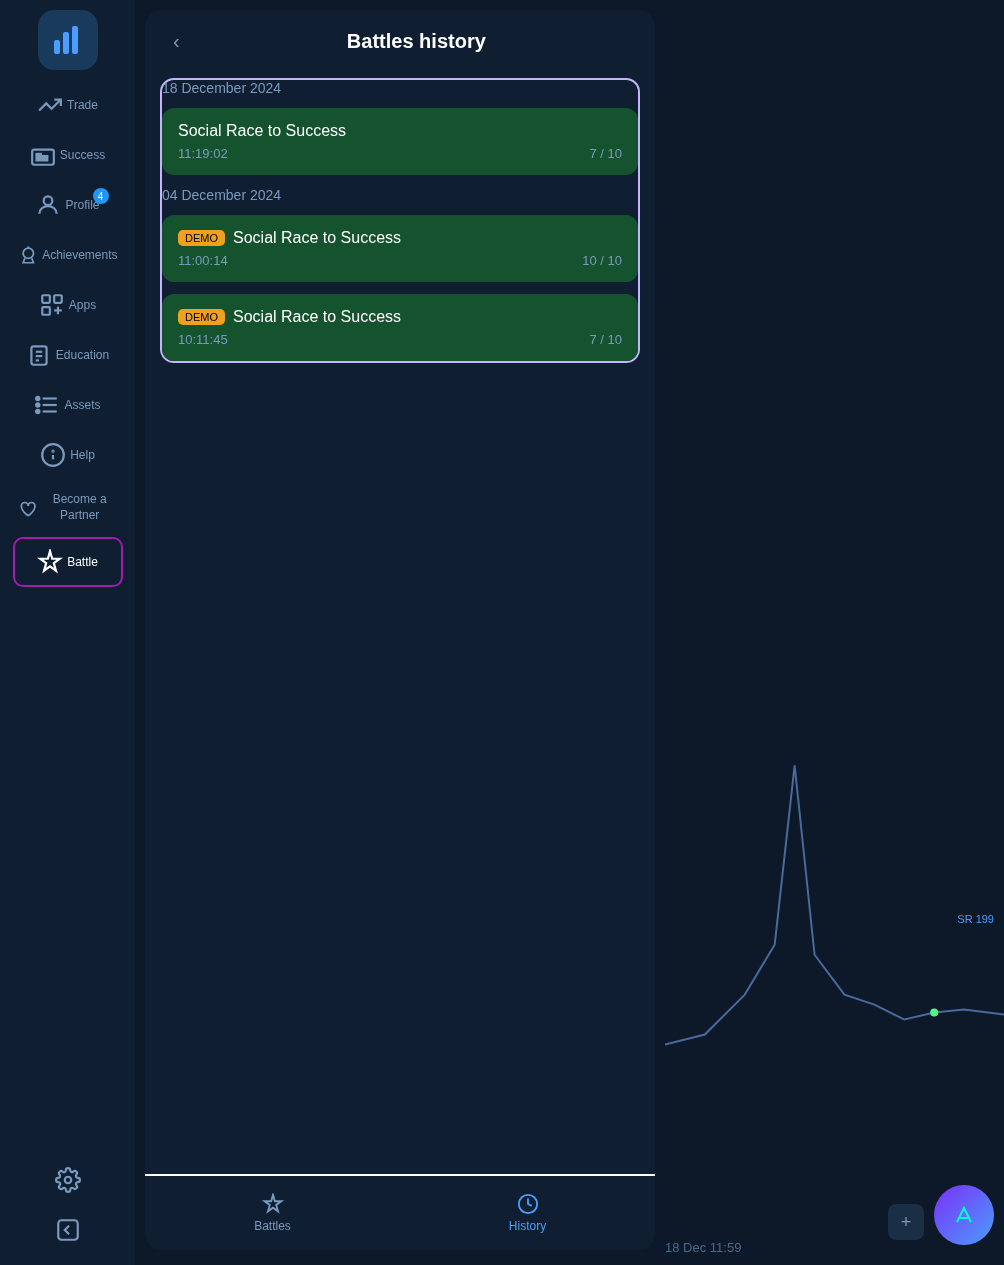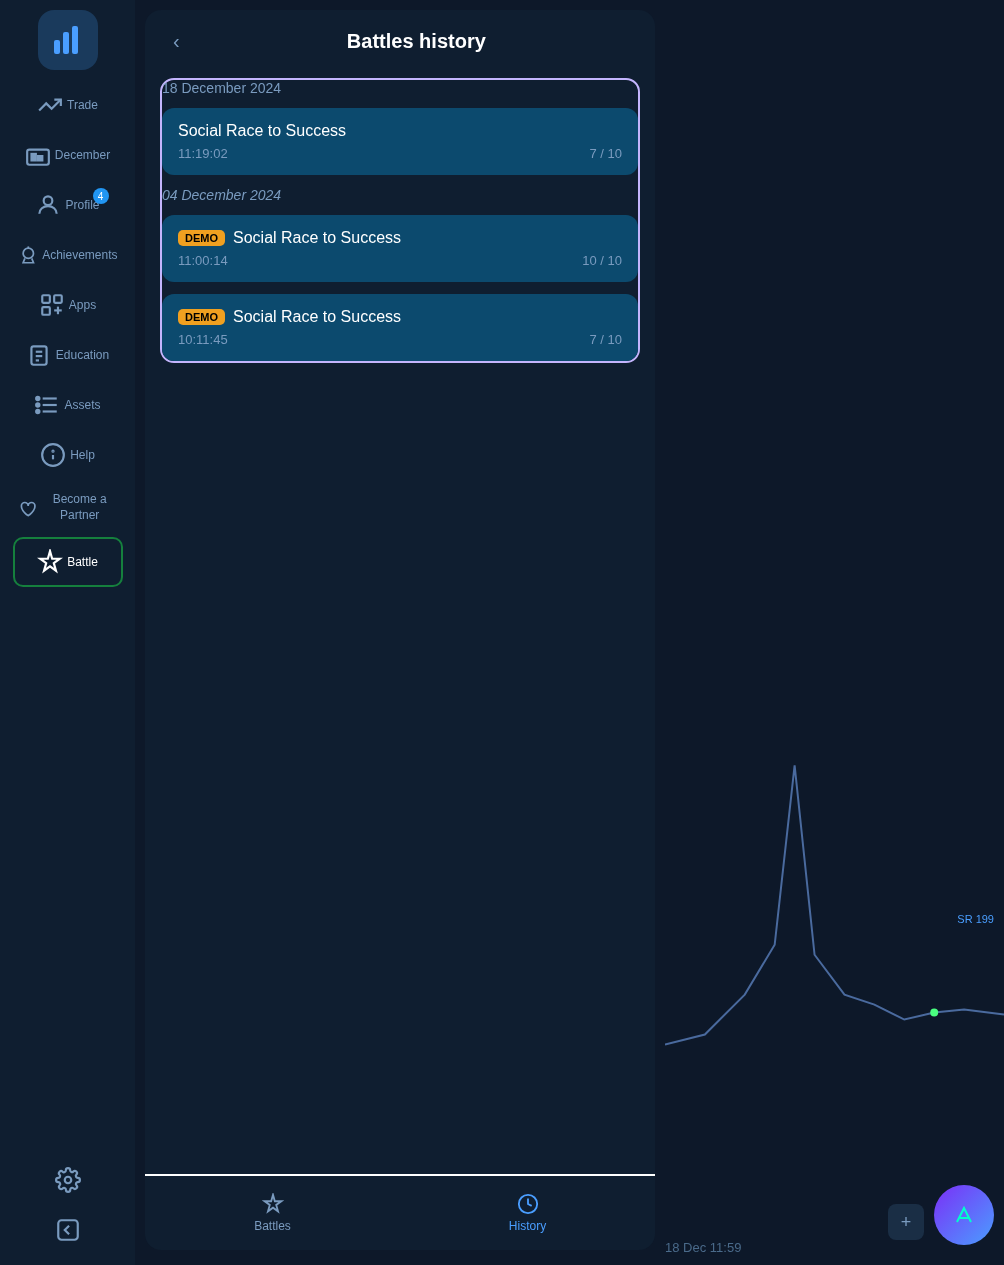--- a/index.html
+++ b/index.html
@@ -47,21 +47,21 @@
       border-radius: 10px;
       cursor: pointer;
       color: #7a9bbf;
       font-size: 12px;
       gap: 4px;
       position: relative;
       margin: 2px 0;
     }
 
     .sidebar-item.active {
-      border: 2px solid #15803d;
+      border: 2px solid #a21caf;
       color: #ffffff;
     }
 
     .sidebar-item svg {
       width: 26px;
       height: 26px;
     }
 
     .badge {
       position: absolute;
@@ -138,40 +138,40 @@
       margin-bottom: 15px;
     }
 
     .date-label {
       color: #7a9bbf;
       font-size: 14px;
       margin-bottom: 12px;
     }
 
     .battle-card {
-      background: #0c4a6e;
+      background: #14532d;
       border-radius: 12px;
       padding: 14px 16px;
       margin-bottom: 12px;
     }
 
     .battle-card:last-child { margin-bottom: 0; }
 
     .battle-title-row {
       display: flex;
       align-items: center;
       gap: 8px;
       margin-bottom: 6px;
     }
 
     .demo-badge {
       background: #f0a020;
       color: #000;
       font-size: 11px;
-      font-weight: 700;
+      font-weight: 400;
       padding: 2px 7px;
       border-radius: 5px;
     }
 
     .battle-name {
       color: #ffffff;
       font-size: 16px;
       font-weight: 500;
     }
 
@@ -312,21 +312,21 @@
     </svg>
     <span>Trade</span>
   </div>
 
   <div class="sidebar-item">
     <svg viewBox="0 0 24 24" fill="none" stroke="#7a9bbf" stroke-width="2">
       <rect x="2" y="7" width="20" height="14" rx="2"></rect>
       <rect x="6" y="11" width="4" height="6" fill="#7a9bbf"></rect>
       <rect x="12" y="13" width="4" height="4" fill="#7a9bbf"></rect>
     </svg>
-    <span>December</span>
+    <span>Success</span>
   </div>
 
   <div class="sidebar-item">
     <svg viewBox="0 0 24 24" fill="none" stroke="#7a9bbf" stroke-width="2">
       <circle cx="12" cy="8" r="4"></circle>
       <path d="M4 20c0-4 3.6-7 8-7s8 3 8 7"></path>
     </svg>
     <div class="badge">4</div>
     <span>Profile</span>
   </div>
@@ -428,21 +428,21 @@
       <div class="battle-card">
         <div class="battle-title-row">
           <span class="battle-name">Social Race to Success</span>
         </div>
         <div class="battle-meta">
           <span>11:19:02</span>
           <span>7 / 10</span>
         </div>
       </div>
 
-      <div class="date-label" style="margin-top:10px;font-style:italic;">04 December 2024</div>
+      <div class="date-label" style="margin-top:10px;">04 December 2024</div>
 
       <div class="battle-card">
         <div class="battle-title-row">
           <span class="demo-badge">DEMO</span>
           <span class="battle-name">Social Race to Success</span>
         </div>
         <div class="battle-meta">
           <span>11:00:14</span>
           <span>10 / 10</span>
         </div>

